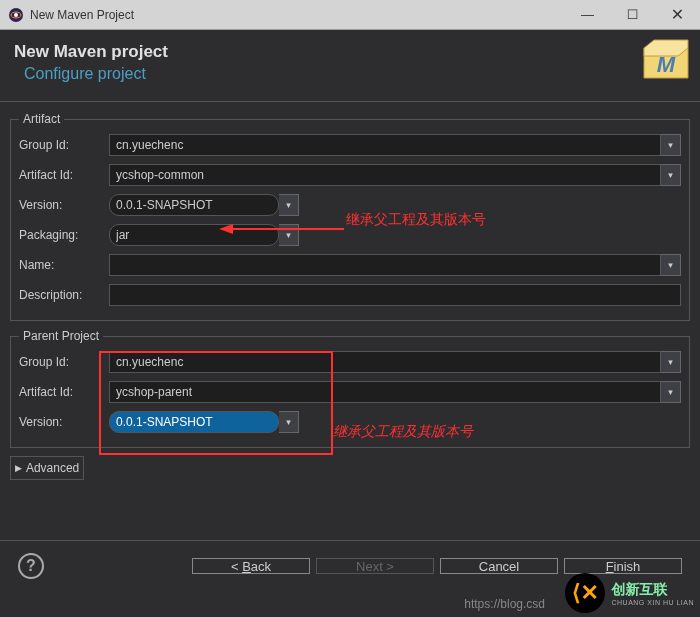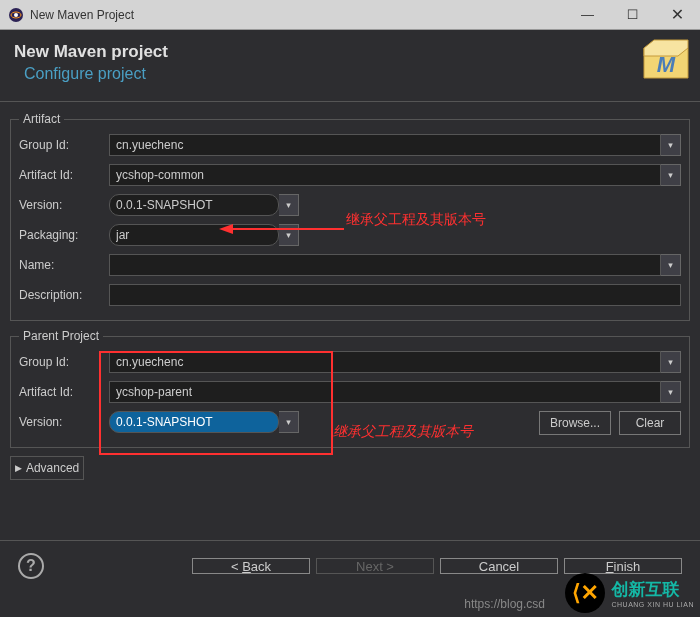--- a/index.html
+++ b/index.html
@@ -162,24 +162,20 @@
       </div>
     </div>
 
     <div class="form-row">
       <div class="form-label">Version:</div>
       <div class="dropdown-wrap small">
         <input class="form-input form-input-small selected" value="0.0.1-SNAPSHOT" style="">
         <div class="chevron">▾</div>
       </div>
       <div style="flex:1"></div>
-      <div class="parent-buttons">
-        <button class="small-btn">Browse...</button>
-        <button class="small-btn">Clear</button>
-      </div>
     </div>
 
     <span class="annotation-red annot2">继承父工程及其版本号</span>
     <div class="red-box" style="left:88px; top:8px; width:234px; height:104px;"></div>
   </fieldset>
 
   <div class="expander">
     <span class="expander-tri">▶</span>
     <span>Advanced</span>
   </div>
@@ -191,16 +187,16 @@
   <button class="nav-btn"><span>&lt; </span><span class="mnemonic">B</span>ack</button>
   <button class="nav-btn disabled">Next &gt;</button>
   <button class="nav-btn">Cancel</button>
   <button class="nav-btn"><span class="mnemonic">F</span>inish</button>
 </div>
 
 <div class="blog-url">https://blog.csd</div>
 <div class="watermark">
   <div class="watermark-logo">⟨✕</div>
   <div class="watermark-text">
-    <span style="color:#14b8a6;font-weight:bold;font-size:17px;">创新互联</span>
+    <span style="color:#86efac;font-weight:bold;font-size:14px;">创新互联</span>
     <span style="color:#aaa;font-size:7px;letter-spacing:0.5px;">CHUANG XIN HU LIAN</span>
   </div>
 </div>
 
 </body></html>

